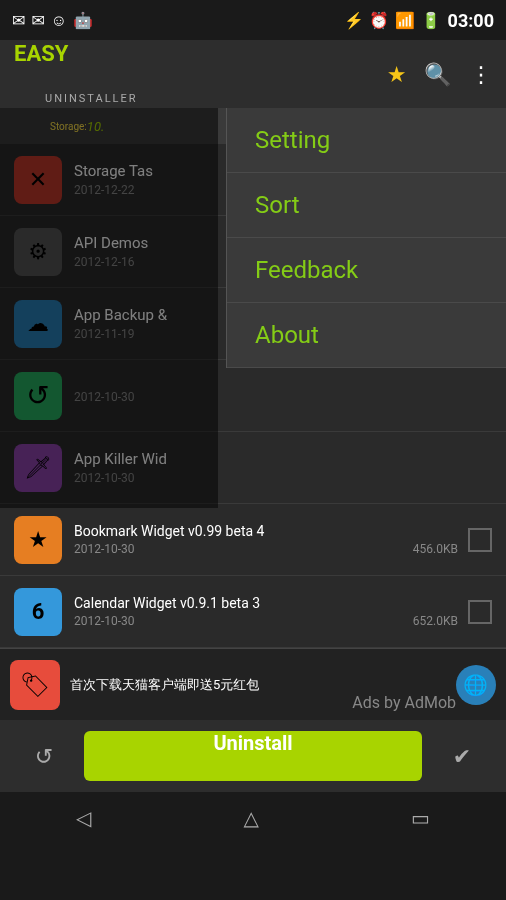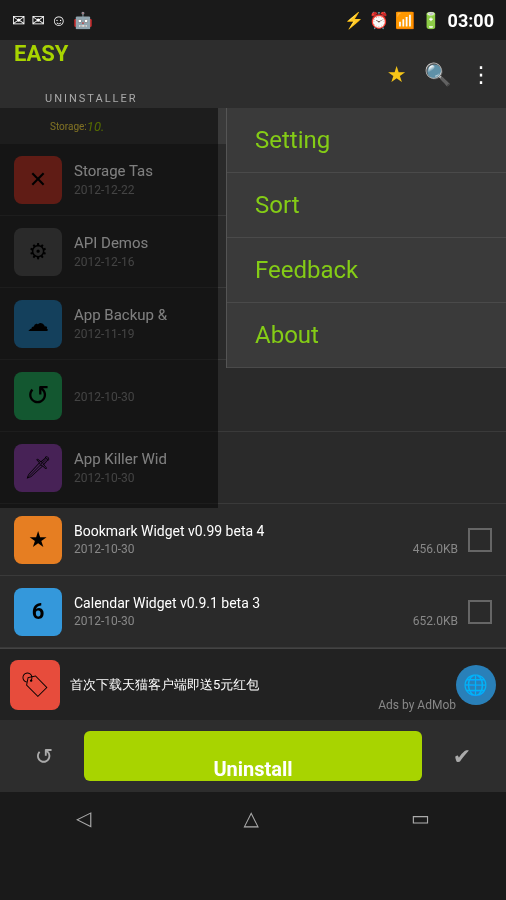--- a/index.html
+++ b/index.html
@@ -197,21 +197,21 @@
       justify-content: center;
       font-size: 24px;
     }
     .ad-text {
       color: white;
       font-size: 13px;
       flex: 1;
     }
     .ad-meta {
       color: #888;
-      font-size: 12px;
+      font-size: 16px;
       position: absolute;
       bottom: 8px;
       right: 50px;
     }
     .ad-world-icon {
       width: 40px;
       height: 40px;
       background: #2980b9;
       border-radius: 50%;
       display: flex;
@@ -238,21 +238,21 @@
       justify-content: center;
       color: #aaa;
       font-size: 22px;
     }
     .uninstall-btn {
       flex: 1;
       height: 50px;
       background: #a8d400;
       border-radius: 6px;
       display: flex;
-      align-items: flex-end;
+      align-items: flex-start;
       justify-content: center;
       color: white;
       font-size: 20px;
       font-weight: bold;
       margin: 0 10px;
     }
     .check-btn {
       width: 60px;
       height: 50px;
       display: flex;

